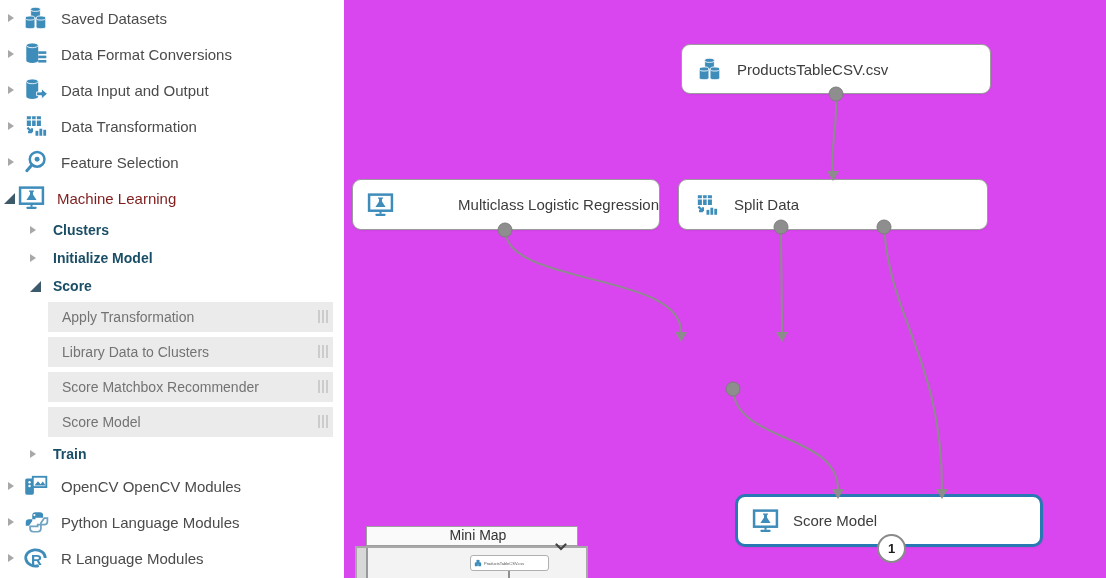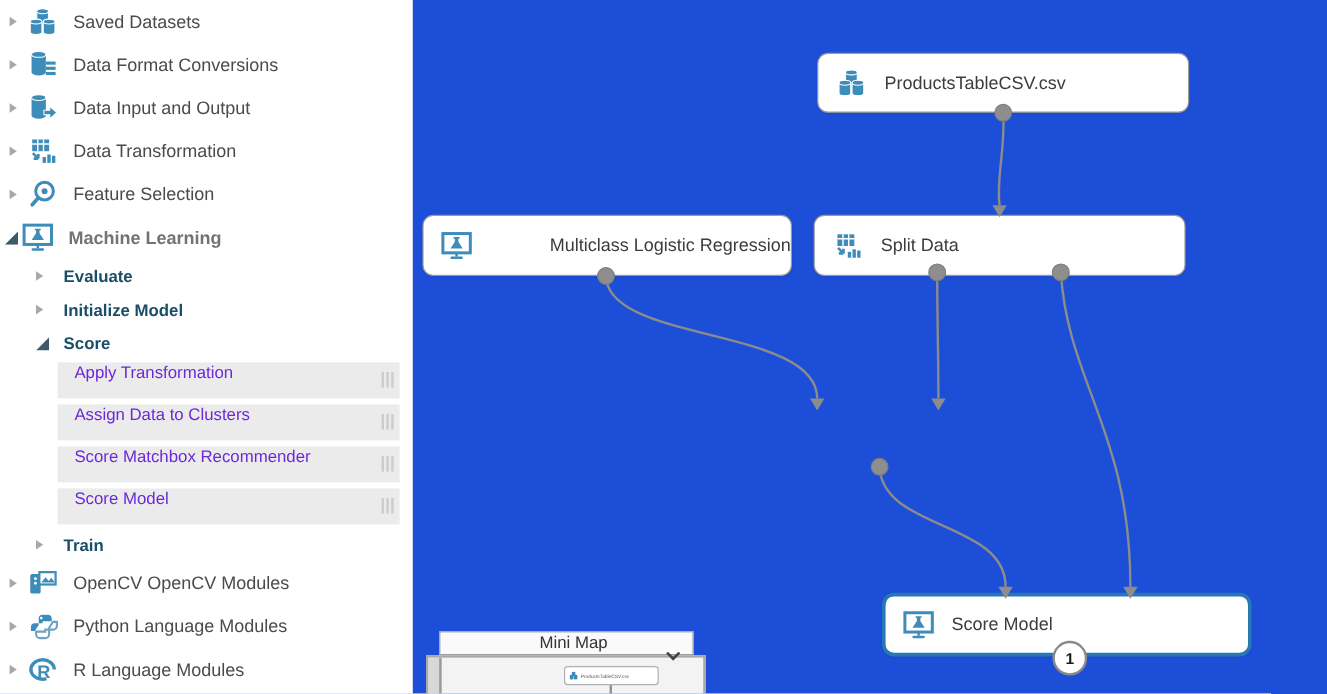--- a/index.html
+++ b/index.html
@@ -10,31 +10,31 @@
   
   .sidebar{position:absolute;left:0;top:0;width:344px;height:578px;background:#ffffff;}
   .row0{height:36px;display:flex;align-items:center;}
   .row1{height:28px;display:flex;align-items:center;}
   .caret{width:11px;height:11px;margin-left:8px;flex:0 0 auto;display:flex;align-items:center;}
   .caret.lv1{margin-left:30px;}
   .caret.exp0{margin-left:4px;}
   .tri-right{width:0;height:0;border-left:6px solid #a8a8a8;border-top:4.5px solid transparent;border-bottom:4.5px solid transparent;}
   .icon0{width:27px;height:26px;margin-left:3px;flex:0 0 auto;}
   .lbl0{margin-left:12px;font-size:15px;color:#4b4b4b;}
-  .lbl-ml{margin-left:12px;font-size:15px;color:#737373;font-weight:700;}
+  .lbl-ml{margin-left:12px;font-size:15px;color:#7f1d1d;font-weight:400;}
   .lbl1{margin-left:12px;font-size:14px;color:#1a4e66;font-weight:600;}
-  .leaf{height:30px;margin:5px 11px 0 48px;background:#ebebeb;display:flex;
-        padding-left:14px;font-size:14px;color:#6d28d9;position:relative;}
+  .leaf{height:30px;margin:5px 11px 0 48px;background:#ebebeb;display:flex;align-items:center;
+        padding-left:14px;font-size:14px;color:#737373;position:relative;}
   .leaf.first{margin-top:2px;}
   .grip{position:absolute;right:5px;top:8px;display:flex;gap:2px;}
   .grip i{display:block;width:2px;height:13px;background:#cccccc;}
   .mt3{margin-top:3px;}
 
   
-  .canvas{position:absolute;left:344px;top:0;width:762px;height:578px;background:#1d4ed8;text-decoration:underline;}
+  .canvas{position:absolute;left:344px;top:0;width:762px;height:578px;background:#d946ef;text-decoration:underline;}
   .wires{position:absolute;left:0;top:0;z-index:3;pointer-events:none;}
   .node{position:absolute;z-index:2;background:#ffffff;border:1px solid #9b9b9b;border-radius:9px;
         display:flex;align-items:center;padding-left:14px;box-sizing:border-box;box-shadow:0 1px 2px rgba(0,0,0,0.06);}
   .node.selected{border:3px solid #2878b3;border-radius:10px;}
   .nlabel{margin-left:14px;font-size:15px;color:#3c3c3c;white-space:nowrap;}
   .nicon{width:27px;height:26px;flex:0 0 auto;}
   .badge{position:absolute;z-index:4;width:25px;height:25px;background:#ffffff;border:2px solid #8a8a8a;
          border-radius:50%;display:flex;align-items:center;justify-content:center;
          font-size:13px;font-weight:bold;color:#1b1b1b;}
 
@@ -146,21 +146,21 @@
         <rect x="12" y="17.5" width="2" height="3" fill="#3e8cba"></rect>
         <rect x="8" y="20.5" width="10" height="2" rx="1" fill="#3e8cba"></rect>
       </svg>
       <span class="lbl-ml">Machine Learning</span>
     </div>
 
     <div class="row1">
       <span class="caret lv1">
           <span class="tri-right"></span>
         </span>
-      <span class="lbl1">Evaluate</span>
+      <span class="lbl1">Clusters</span>
     </div>
 
     <div class="row1">
       <span class="caret lv1">
           <span class="tri-right"></span>
         </span>
       <span class="lbl1">Initialize Model</span>
     </div>
 
     <div class="row1">
@@ -174,21 +174,21 @@
 
     <div class="leaf first">
       <span>Apply Transformation</span>
       <span class="grip">
           <i></i>
           <i></i>
           <i></i>
         </span>
     </div>
     <div class="leaf">
-      <span>Assign Data to Clusters</span>
+      <span>Library Data to Clusters</span>
       <span class="grip">
           <i></i>
           <i></i>
           <i></i>
         </span>
     </div>
     <div class="leaf">
       <span>Score Matchbox Recommender</span>
       <span class="grip">
           <i></i>

